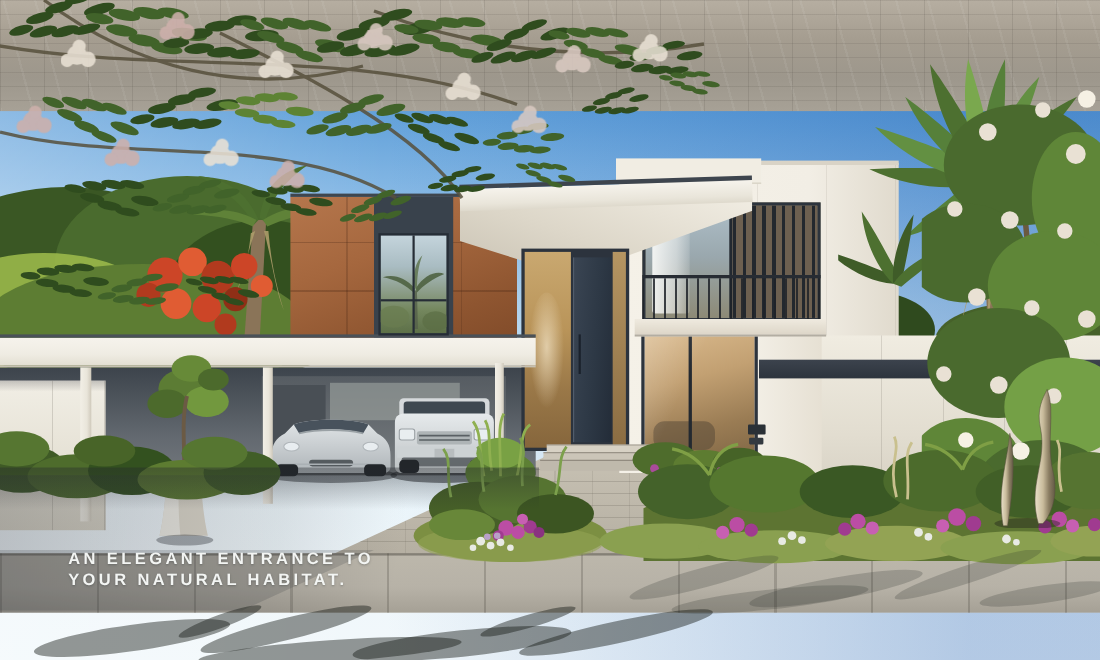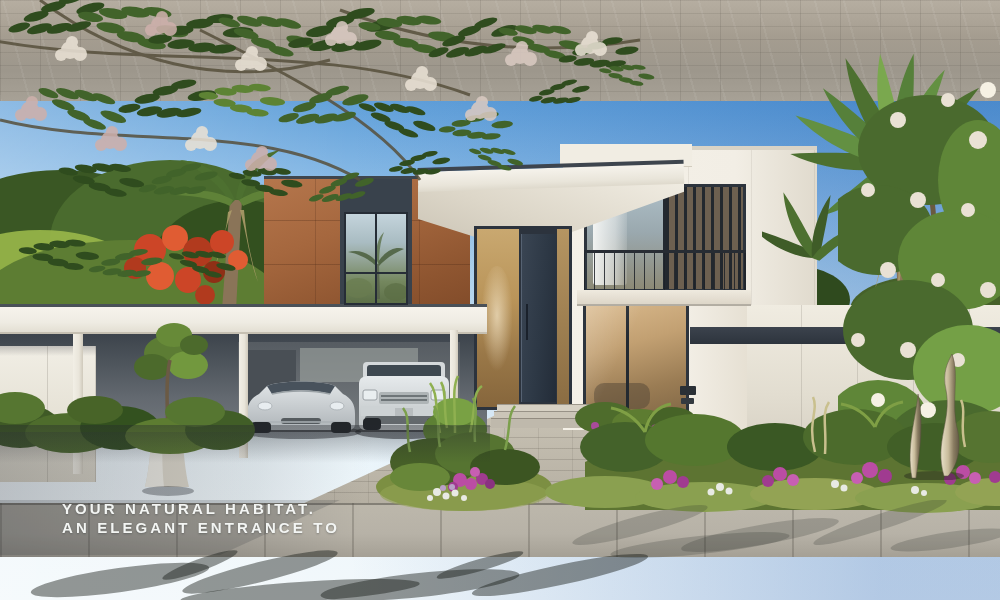--- a/index.html
+++ b/index.html
@@ -592,17 +592,17 @@
       <ellipse cx="260" cy="72" rx="80" ry="10" transform="rotate(-14 260 72)"></ellipse>
       <ellipse cx="420" cy="85" rx="100" ry="12" transform="rotate(-6 420 85)"></ellipse>
       <ellipse cx="560" cy="75" rx="90" ry="10" transform="rotate(-12 560 75)"></ellipse>
       <ellipse cx="300" cy="92" rx="120" ry="10" transform="rotate(-4 300 92)"></ellipse>
       <ellipse cx="200" cy="65" rx="40" ry="6" transform="rotate(-20 200 65)"></ellipse>
       <ellipse cx="480" cy="65" rx="45" ry="6" transform="rotate(-16 480 65)"></ellipse>
     </g>
   </svg>
 
   <div id="caption" class="abs">
+    <div>AN ELEGANT ENTRANCE TO</div>
     <div>YOUR NATURAL HABITAT.</div>
-    <div>AN ELEGANT ENTRANCE TO</div>
   </div>
 
 </div>
 
 </body></html>

